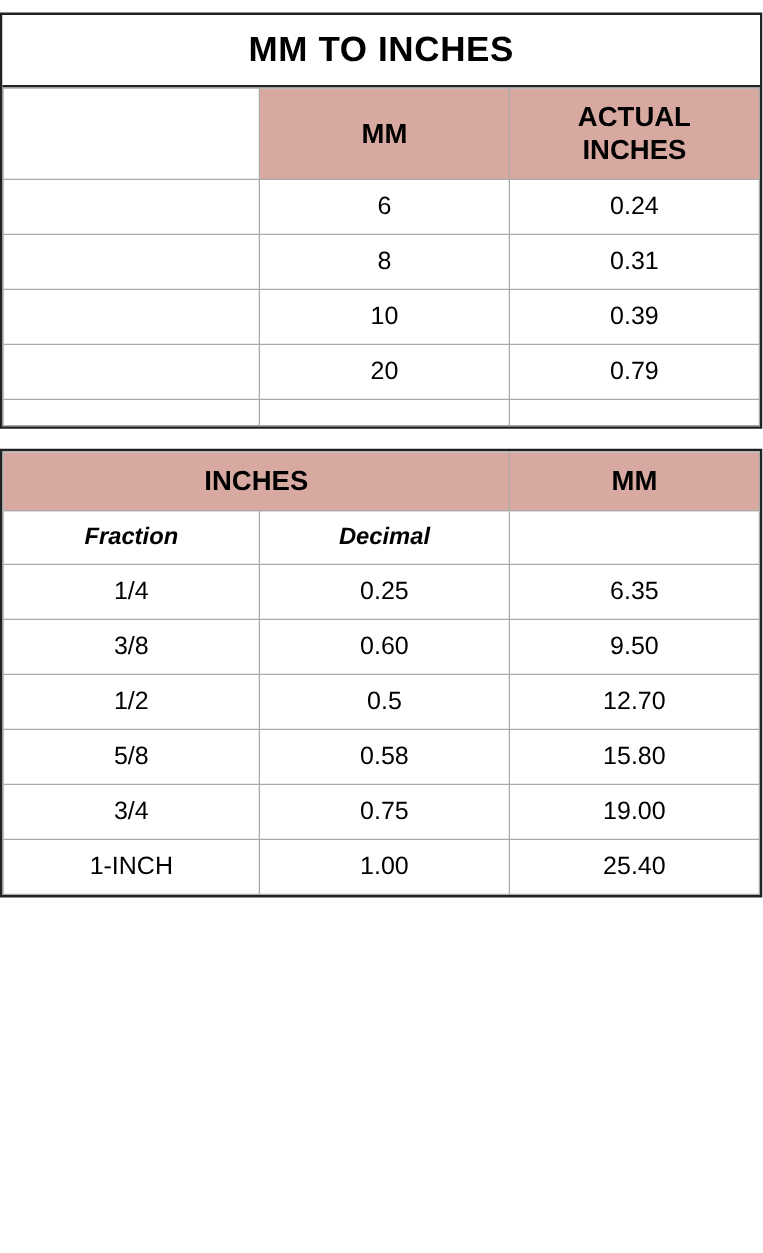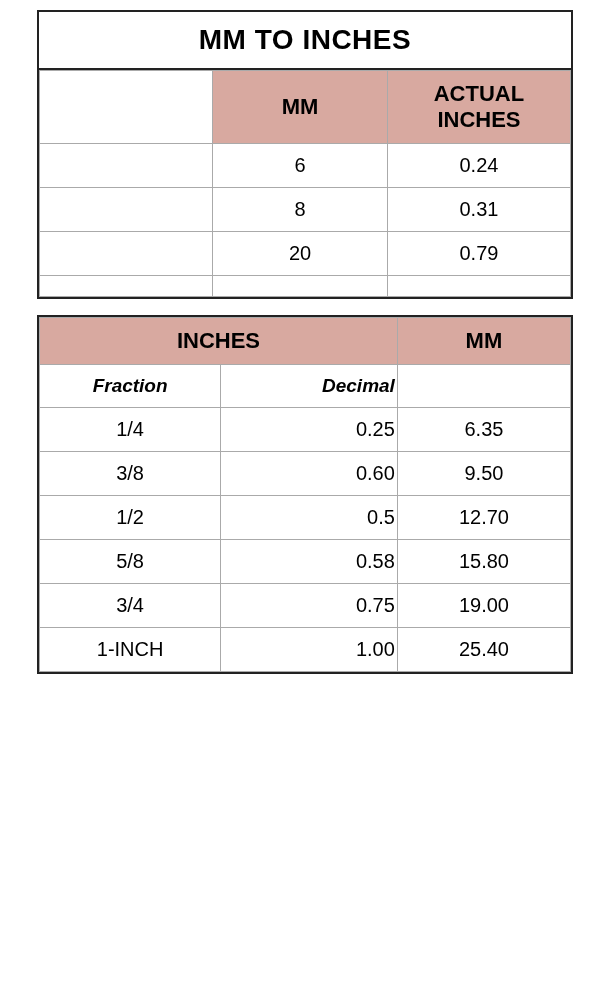--- a/index.html
+++ b/index.html
@@ -13,21 +13,21 @@
       width: 610px;
       min-height: 1002px;
       display: flex;
       flex-direction: column;
       align-items: center;
       padding: 10px;
       font-family: Arial, sans-serif;
     }
 
     .conversion-tables {
-      width: 536px;
+      width: 610px;
     }
 
     
     .mm-to-inches-section {
       border: 2px solid #222;
       margin-bottom: 16px;
     }
 
     .section-title {
       text-align: center;
@@ -113,21 +113,20 @@
       font-weight: bold;
       font-size: 19px;
     }
 
     .inches-table .left-col {
       width: 200px;
     }
 
     .inches-table .mid-col {
       width: 195px;
-      text-align: right;
     }
 
     .inches-table .right-col {
       width: 195px;
     }
   </style>
 </head>
 <body>
 
 <div class="conversion-tables">
@@ -145,20 +144,25 @@
       <tbody id="mm-table-body">
       <tr>
             <td class="empty-cell left-col"></td>
             <td class="mid-col">6</td>
             <td class="right-col">0.24</td>
           </tr>
           <tr>
             <td class="empty-cell left-col"></td>
             <td class="mid-col">8</td>
             <td class="right-col">0.31</td>
+          </tr>
+          <tr>
+            <td class="empty-cell left-col"></td>
+            <td class="mid-col">10</td>
+            <td class="right-col">0.39</td>
           </tr>
           <tr>
             <td class="empty-cell left-col"></td>
             <td class="mid-col">20</td>
             <td class="right-col">0.79</td>
           </tr>
           <tr class="spacer-row">
             <td></td>
             <td></td>
             <td></td>

